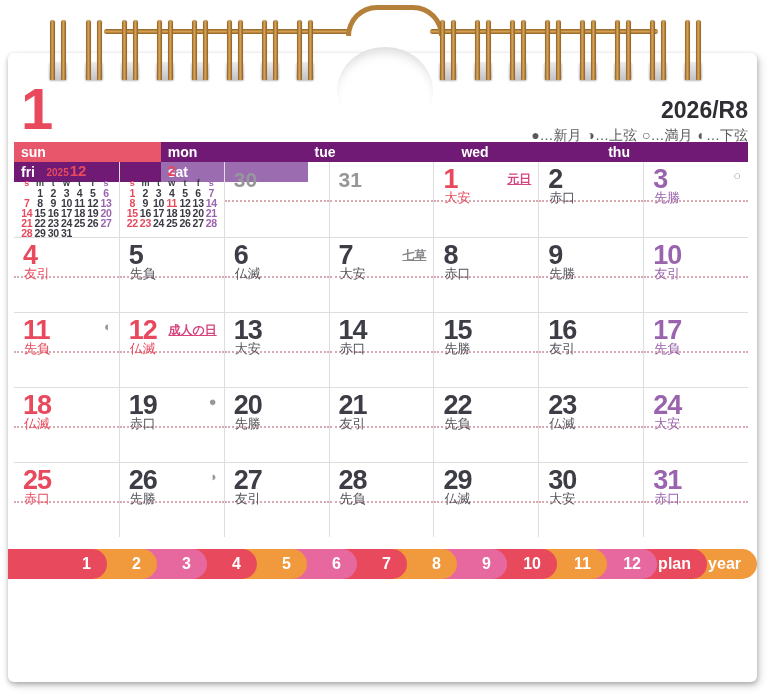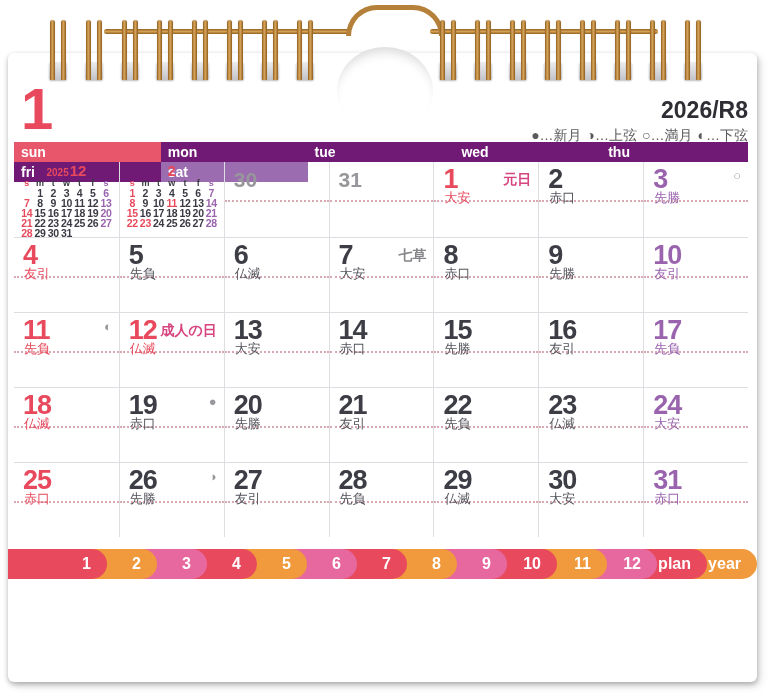--- a/index.html
+++ b/index.html
@@ -45,21 +45,21 @@
   .bl{border-left:1px solid #dedee2}
   .bt{border-top:1px solid #dedee2}
   .cell-top{position:relative;height:34px;border-bottom:2px dotted #d9a8b1;}
   .dnum{font-size:27px;font-weight:700;line-height:27px;margin:4px 0 0 9px;letter-spacing:-1px;color:#3d3d46;}
   .dnum.sun,.dnum.holiday{color:#e8495c}
   .dnum.sat{color:#9a63ae}
   .dnum.adjacent{color:#97979b;font-size:21px;font-weight:600;letter-spacing:0;}
   .rokuyo{font-size:13px;line-height:10px;margin-left:10px;color:#54545c;}
   .rokuyo.sun,.rokuyo.holiday{color:#e8495c}
   .rokuyo.sat{color:#9a63ae}
-  .note{position:absolute;top:5px;right:7px;font-size:14px;font-weight:700;color:#85858a;}
+  .note{position:absolute;top:5px;right:7px;font-size:12px;font-weight:700;color:#85858a;text-decoration:underline;}
   .note.holiday{color:#d6457f}
   .moon{position:absolute;top:3px;right:7px;font-size:13px;line-height:13px;color:#98989c;}
 
   
   .mini{padding-top:1px;}
   .m-head{text-align:center;height:15px;line-height:15px;color:#e8495c;}
   .m-year{font-size:10px;font-weight:700;margin-right:1px;}
   .m-month{font-size:15px;font-weight:700;}
   .m-row{display:grid;grid-template-columns:repeat(7,13.2px);justify-content:center;text-align:center;}
   .m-dow span,.m-row .md{font-size:9px;font-weight:700;line-height:10px;color:#3a3a44;}

